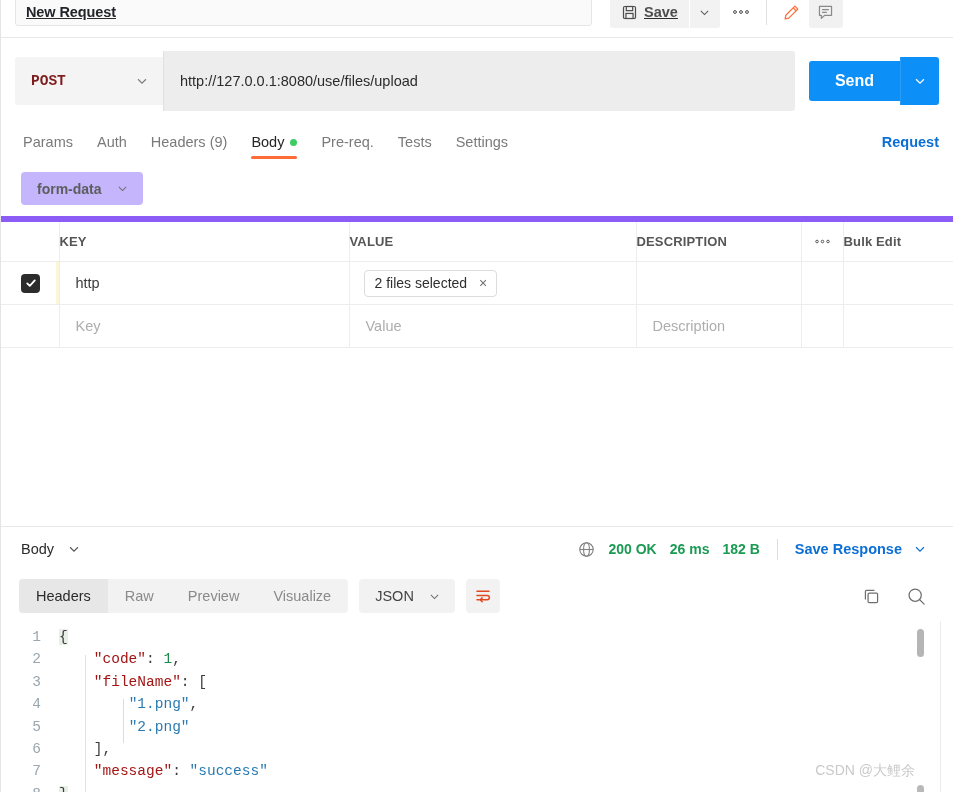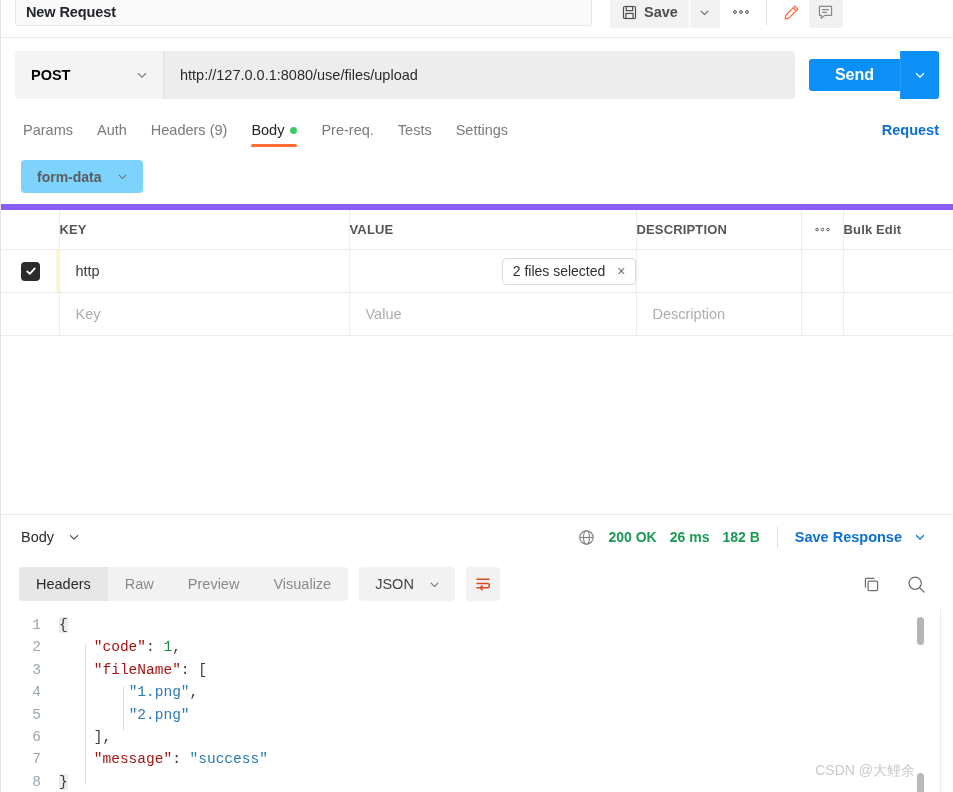--- a/index.html
+++ b/index.html
@@ -26,20 +26,21 @@
   }
 
   
   .topbar {
     position: relative;
     height: 37px;
     display: flex;
     align-items: flex-start;
     padding: 0 13px 0 14px;
     box-sizing: border-box;
+    text-decoration: underline;
   }
   .req-title {
     flex: 0 0 577px;
     height: 28px;
     margin-top: -2px;
     background: #fafafa;
     border: 1px solid #e6e6e6;
     border-radius: 3px;
     display: flex;
     align-items: center;
@@ -126,46 +127,47 @@
     align-items: center;
     justify-content: space-between;
     width: 148px;
     height: 48px;
     background: #f4f4f4;
     border-radius: 3px 0 0 3px;
     padding: 0 14px 0 16px;
     box-sizing: border-box;
     font-size: 14.5px;
     font-weight: bold;
-    color: #000000;
-    cursor: pointer;
+    color: #7f1d1d;
+    cursor: pointer;
+    font-family: Liberation Mono, monospace;
   }
   .url-box {
     flex: 1;
-    height: 48px;
+    height: 60px;
     background: #ededed;
     border-radius: 0 3px 3px 0;
     display: flex;
     align-items: center;
     padding: 0 16px;
     box-sizing: border-box;
     font-size: 14.5px;
     color: #2b2b2b;
     border-left: 1px solid #e0e0e0;
     cursor: text;
   }
   .send-wrap {
     display: flex;
     align-items: center;
     margin-left: 14px;
   }
   .send-btn {
     background: #0c8ff7;
     color: #fff;
-    height: 32px;
+    height: 40px;
     display: flex;
     align-items: center;
     padding: 0 26px;
     font-size: 16px;
     font-weight: bold;
     border-radius: 3px 0 0 3px;
     cursor: pointer;
   }
   .send-caret {
     background: #0c8ff7;
@@ -224,21 +226,21 @@
   }
 
   
   .bodytype-row {
     padding: 13px 0 11px 20px;
   }
   .bodytype-chip {
     display: inline-flex;
     align-items: center;
     gap: 14px;
-    background: #7dd3fc;
+    background: #c4b5fd;
     border-radius: 4px;
     height: 33px;
     padding: 0 14px 0 16px;
     box-sizing: border-box;
     font-size: 14px;
     font-weight: bold;
     color: #5d5d5d;
     cursor: pointer;
   }
 
@@ -674,21 +676,21 @@
     <tbody>
       <tr class="row-data">
         <td class="cell check-cell row-accent">
           <span class="cbox">
             <svg width="12" height="12" viewBox="0 0 14 14" fill="none" stroke="#ffffff" stroke-width="2.1" stroke-linecap="round" stroke-linejoin="round">
                 <path d="M2.6 7.4 L5.6 10.4 L11.4 3.9"></path>
               </svg>
           </span>
         </td>
         <td class="cell">http</td>
-        <td class="cell" style="padding-left:7px;text-align:right;">
+        <td class="cell" style="padding-left:7px;">
           <span class="chip-files">
             <span>2 files selected</span>
             <span class="chip-x">×</span>
           </span>
         </td>
         <td class="cell"></td>
         <td class="cell"></td>
         <td class="cell"></td>
       </tr>
       <tr>

